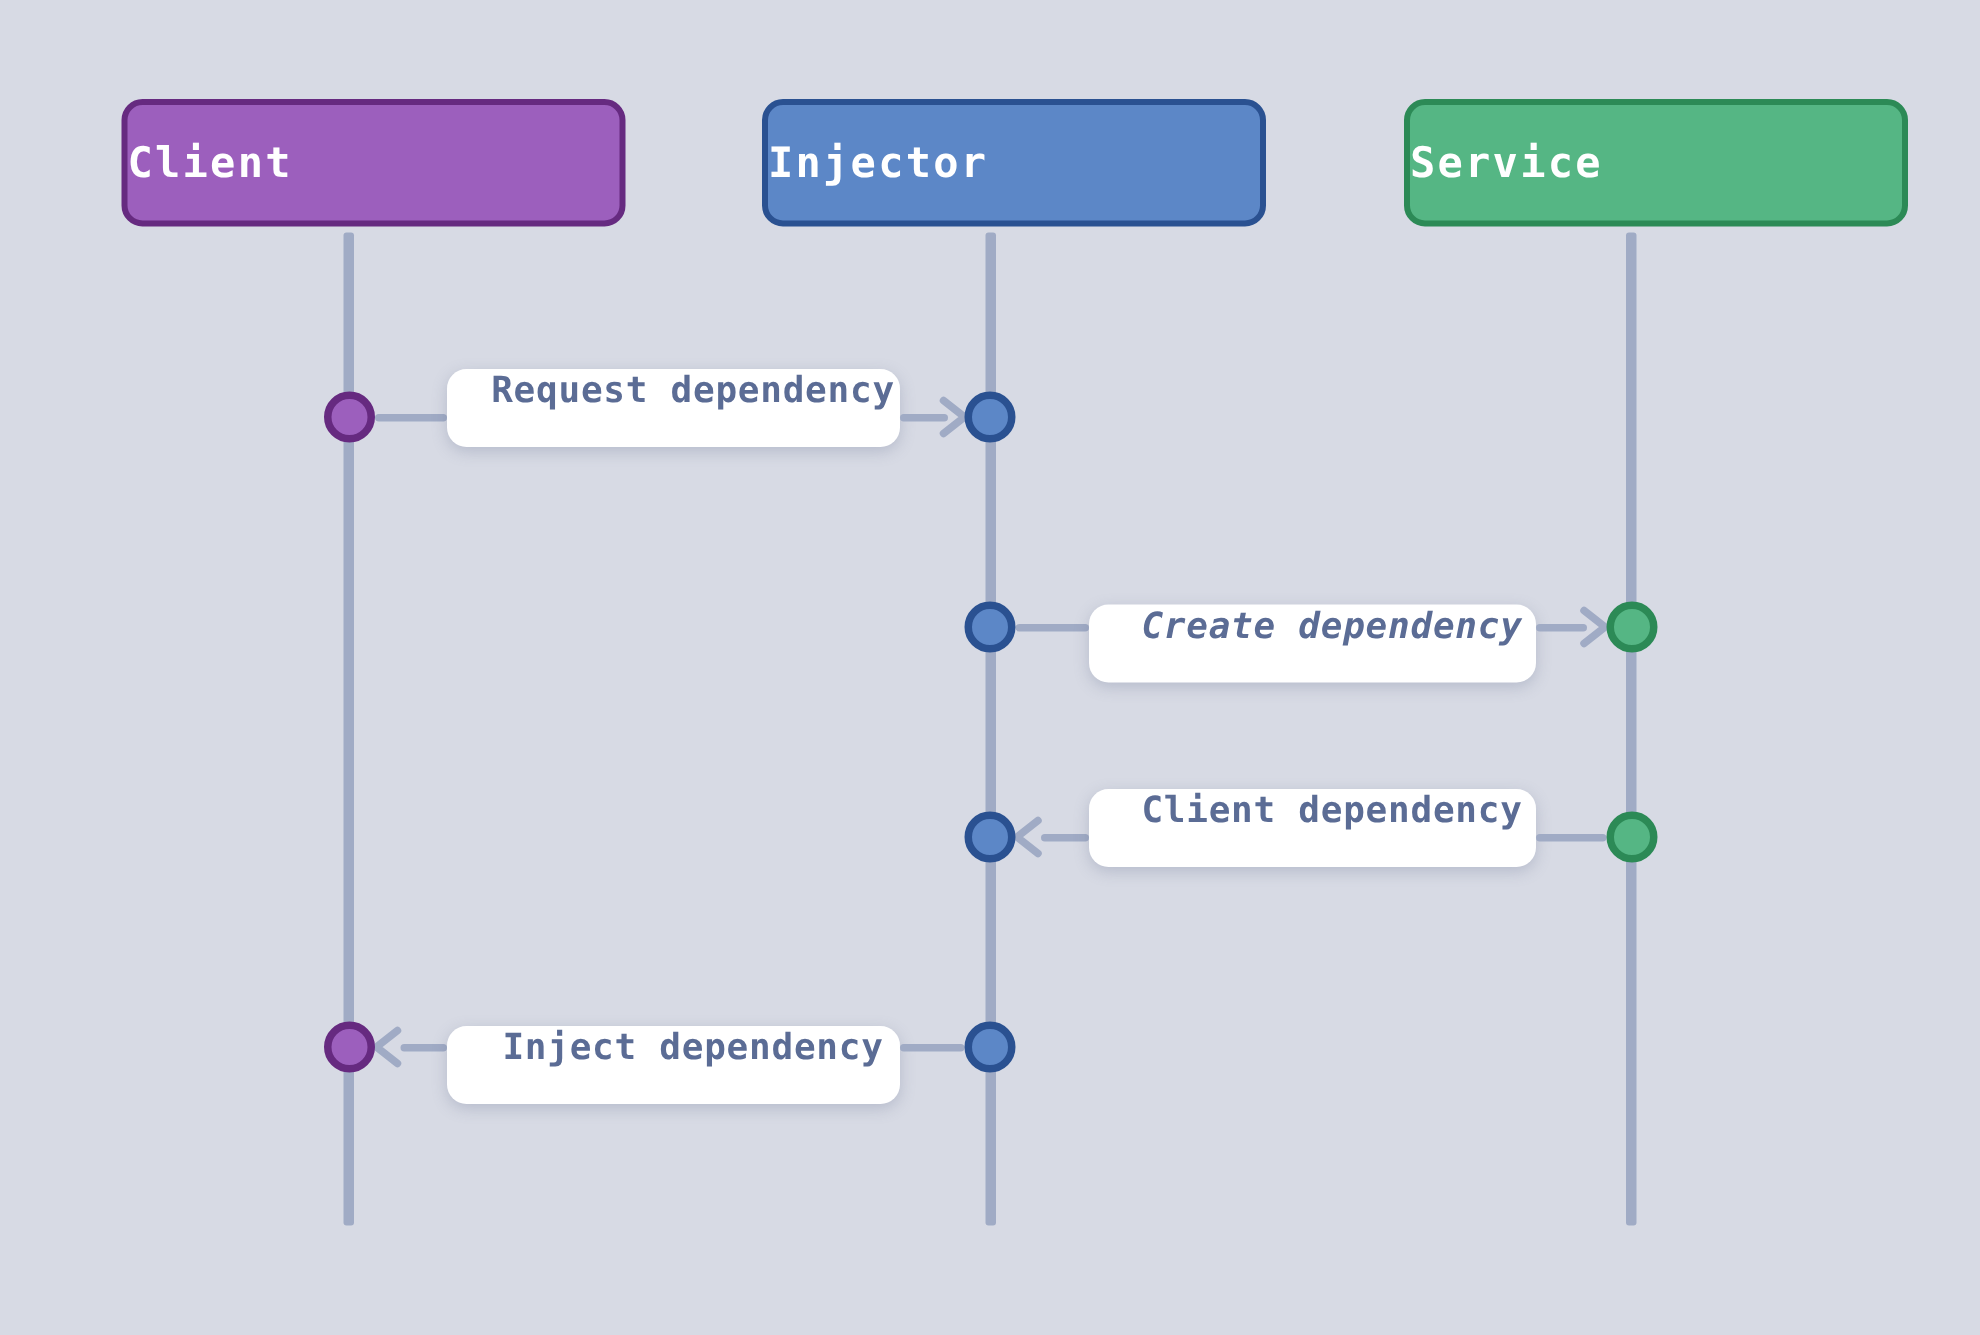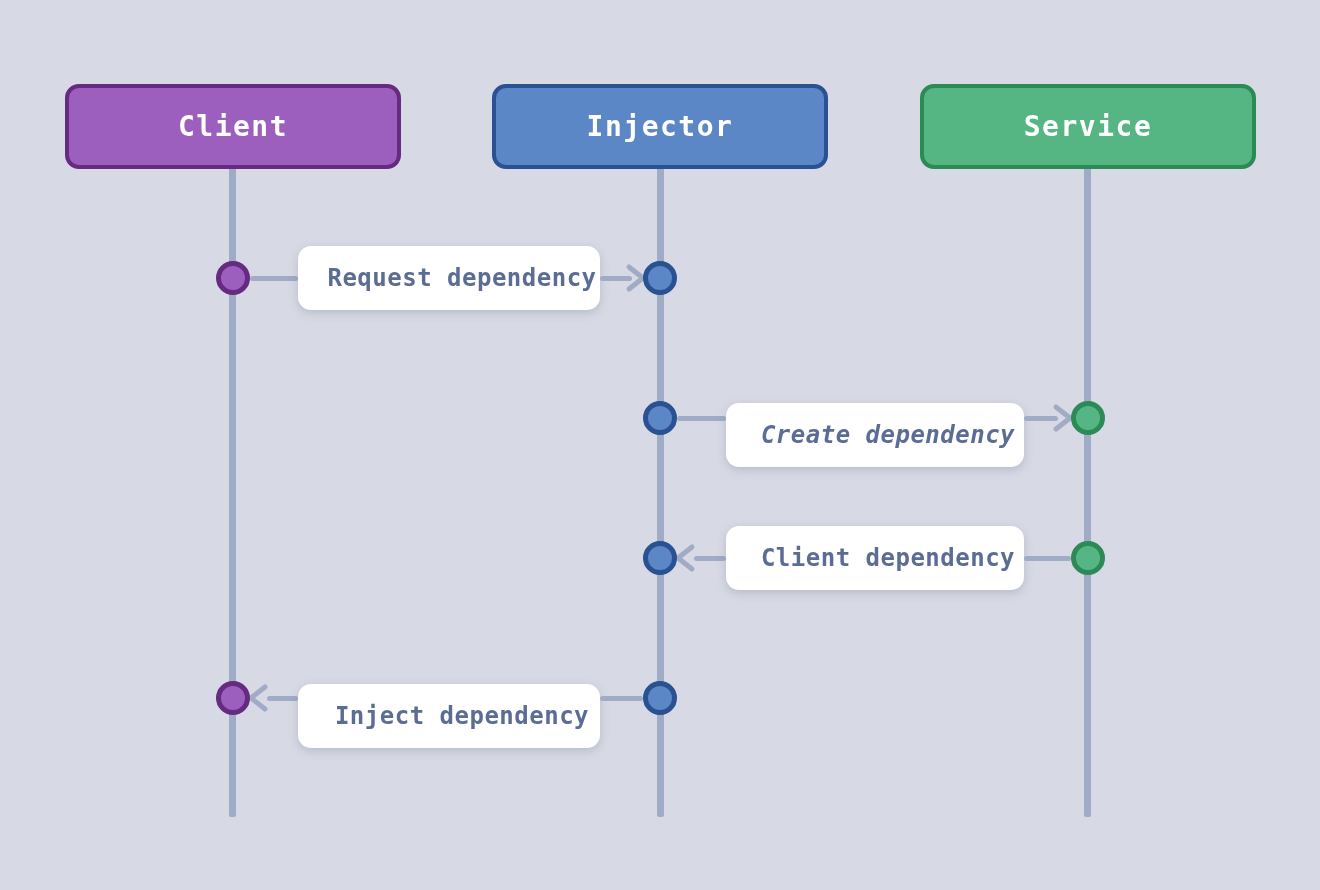--- a/index.html
+++ b/index.html
@@ -14,35 +14,35 @@
     --injector-border:#2a5191;
     --service-fill:#55b684;
     --service-border:#2c8a56;
   }
   html,body{margin:0;padding:0;background:var(--canvas-bg);}
   .canvas{
     position:relative;width:1320px;height:890px;background:var(--canvas-bg);
     overflow:hidden;font-family:"DejaVu Sans Mono",monospace;
   }
   .actor{
-    position:absolute;top:84px;width:336px;height:85px;box-sizing:border-box;
-    border:4px solid;border-radius:14px;display:flex;align-items:center;justify-content:center;
+    position:absolute;top:66px;width:336px;height:85px;box-sizing:border-box;
+    border:4px solid;border-radius:14px;display:flex;align-items:center;justify-content:flex-start;margin-left:16px;
   }
   .actor span{
     font-weight:700;font-size:28px;letter-spacing:1.5px;color:#ffffff;
     font-family:"DejaVu Sans Mono",monospace;
   }
   .actor-client{left:65px;background:var(--client-fill);border-color:var(--client-border);}
   .actor-injector{left:492px;background:var(--injector-fill);border-color:var(--injector-border);}
   .actor-service{left:920px;background:var(--service-fill);border-color:var(--service-border);}
   .lifeline{position:absolute;top:155px;height:662px;width:7px;background:var(--lifeline);border-radius:2px;}
   .h-line{position:absolute;height:5px;background:var(--connector);border-radius:3px;}
   .msg-label{
-    position:absolute;height:64px;box-sizing:border-box;background:var(--message-bg);
-    border-radius:13px;display:flex;align-items:center;justify-content:center;
+    position:absolute;height:52px;box-sizing:border-box;background:var(--message-bg);
+    border-radius:13px;display:flex;align-items:flex-start;justify-content:center;
     box-shadow:0 3px 10px rgba(96,106,140,0.28);
     padding-left:26px;
   }
   .msg-label span{
     font-weight:700;font-size:24px;letter-spacing:0.5px;color:var(--message-text);
     font-family:"DejaVu Sans Mono",monospace;
   }
   .dot{
     position:absolute;width:34px;height:34px;box-sizing:border-box;border-radius:50%;border:5px solid;
   }

